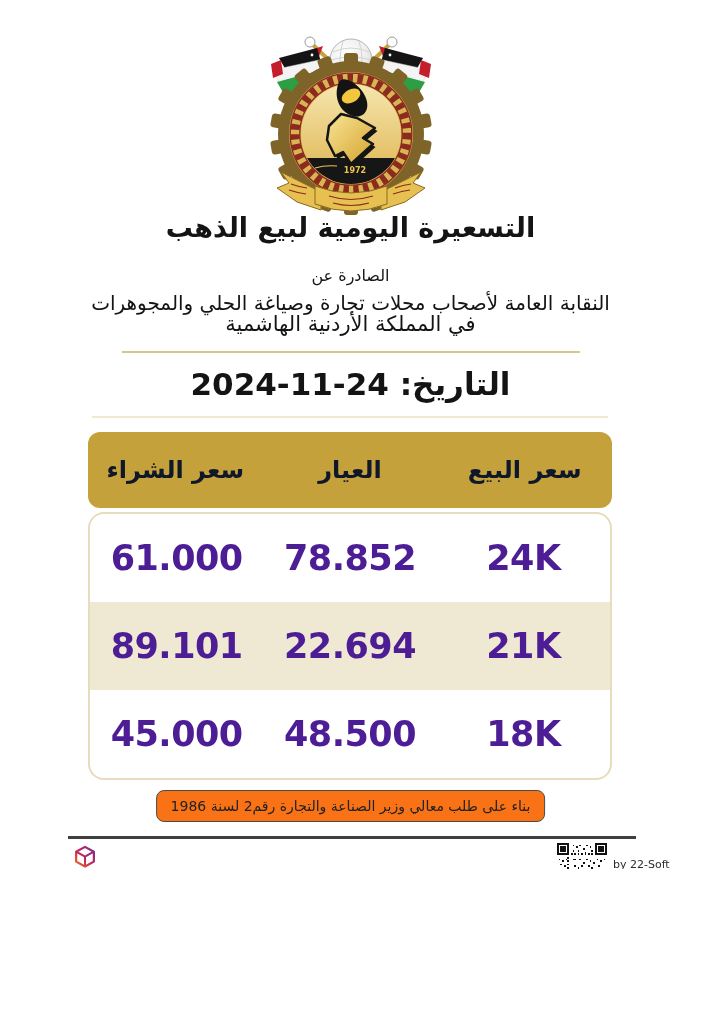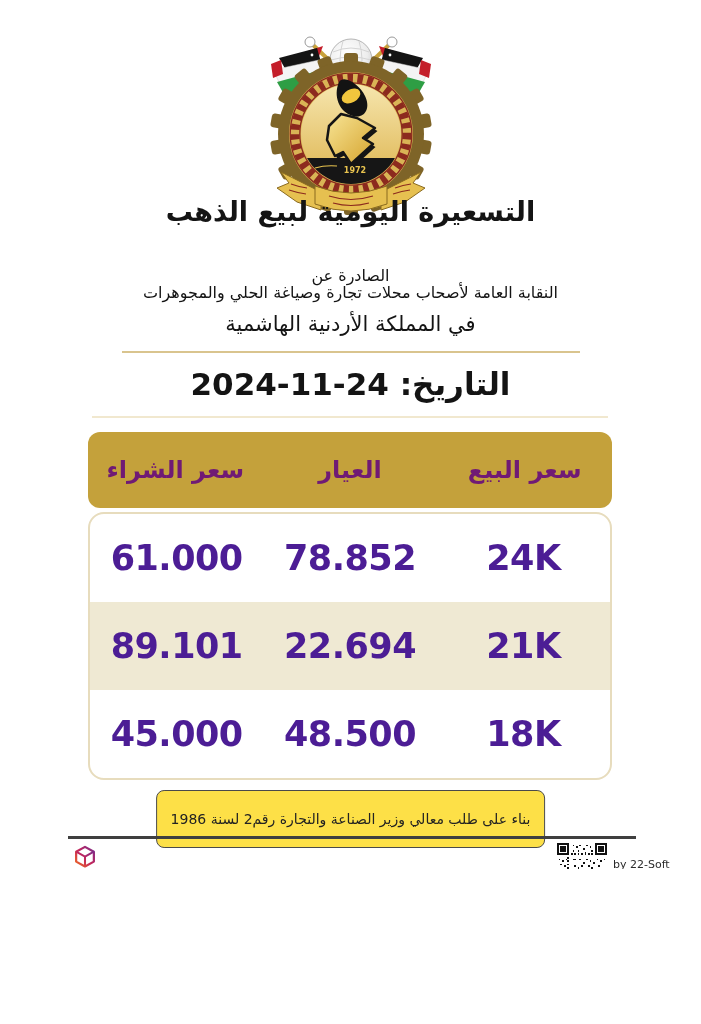--- a/index.html
+++ b/index.html
@@ -5,46 +5,46 @@
   * { margin:0; padding:0; box-sizing:border-box; }
   html,body { background:#fff; }
   .page {
     position:relative; width:701px; height:869px; margin:0 auto;
     background:#ffffff; overflow:hidden;
     font-family:"DejaVu Sans","Liberation Sans",sans-serif;
     color:#141414;
   }
   .centered { position:absolute; left:0; width:100%; text-align:center; direction:rtl; }
   .emblem { position:absolute; left:263px; top:34px; width:176px; height:184px; }
-  .title   { top:196px; font-size:27px; font-weight:bold; letter-spacing:0.5px; }
+  .title   { top:212px; font-size:27px; font-weight:bold; letter-spacing:0.5px; }
   .issued  { top:266px; font-size:16px; }
-  .orgline { top:283px; font-size:16px; }
+  .orgline { top:291px; font-size:20px; }
   .country { top:312px; font-size:21px; }
   .gold-underline { position:absolute; left:122px; top:351px; width:458px; height:2px; background:#d9c48e; }
   .dateline { top:366px; font-size:31px; font-weight:bold; }
   .faint-line { position:absolute; left:92px; top:416px; width:516px; height:2px; background:#f1e8cf; }
 
   .price-table { position:absolute; left:88px; top:432px; width:524px; direction:rtl; }
   .thead {
     height:76px; background:#c4a13b; border-radius:12px;
     display:flex; align-items:center;
   }
-  .thead .hcell { flex:1; text-align:center; font-size:24px; font-weight:bold; color:#701a75; }
+  .thead .hcell { flex:1; text-align:center; font-size:24px; font-weight:bold; color:#0f172a; }
   .tbody {
     margin-top:4px; border:2px solid #e7dcbd; border-radius:16px; overflow:hidden;
     background:#fff;
   }
   .trow { height:88px; display:flex; align-items:center; }
   .trow.alt { background:#efe9d3; }
   .trow .cell { flex:1; text-align:center; font-size:35px; font-weight:bold; color:#4c1d95; letter-spacing:-0.5px; }
 
   .footnote {
     position:absolute; top:790px; left:50%; transform:translateX(-50%);
-    border:1.5px solid #4a4a4a; border-radius:8px; padding:20px 14px;
-    font-size:14px; direction:rtl; color:#222; background:#fde047; white-space:nowrap;
+    border:1.5px solid #4a4a4a; border-radius:8px; padding:7px 14px;
+    font-size:14px; direction:rtl; color:#222; background:#f97316; white-space:nowrap;
   }
   .divider { position:absolute; left:68px; top:836px; width:568px; height:2.5px; background:#3f3f3f; }
 
   .cube-logo { position:absolute; left:71px; top:845px; width:28px; height:28px; }
   .cube-caption { position:absolute; left:58px; top:874px; width:54px; text-align:center;
     font-size:4px; color:#93605f; letter-spacing:0.3px; }
 
   .qr { position:absolute; left:557px; top:843px; width:50px; height:50px; }
   .credit { position:absolute; left:613px; top:858px; font-size:11px; color:#2b2b2b; }
 </style>

